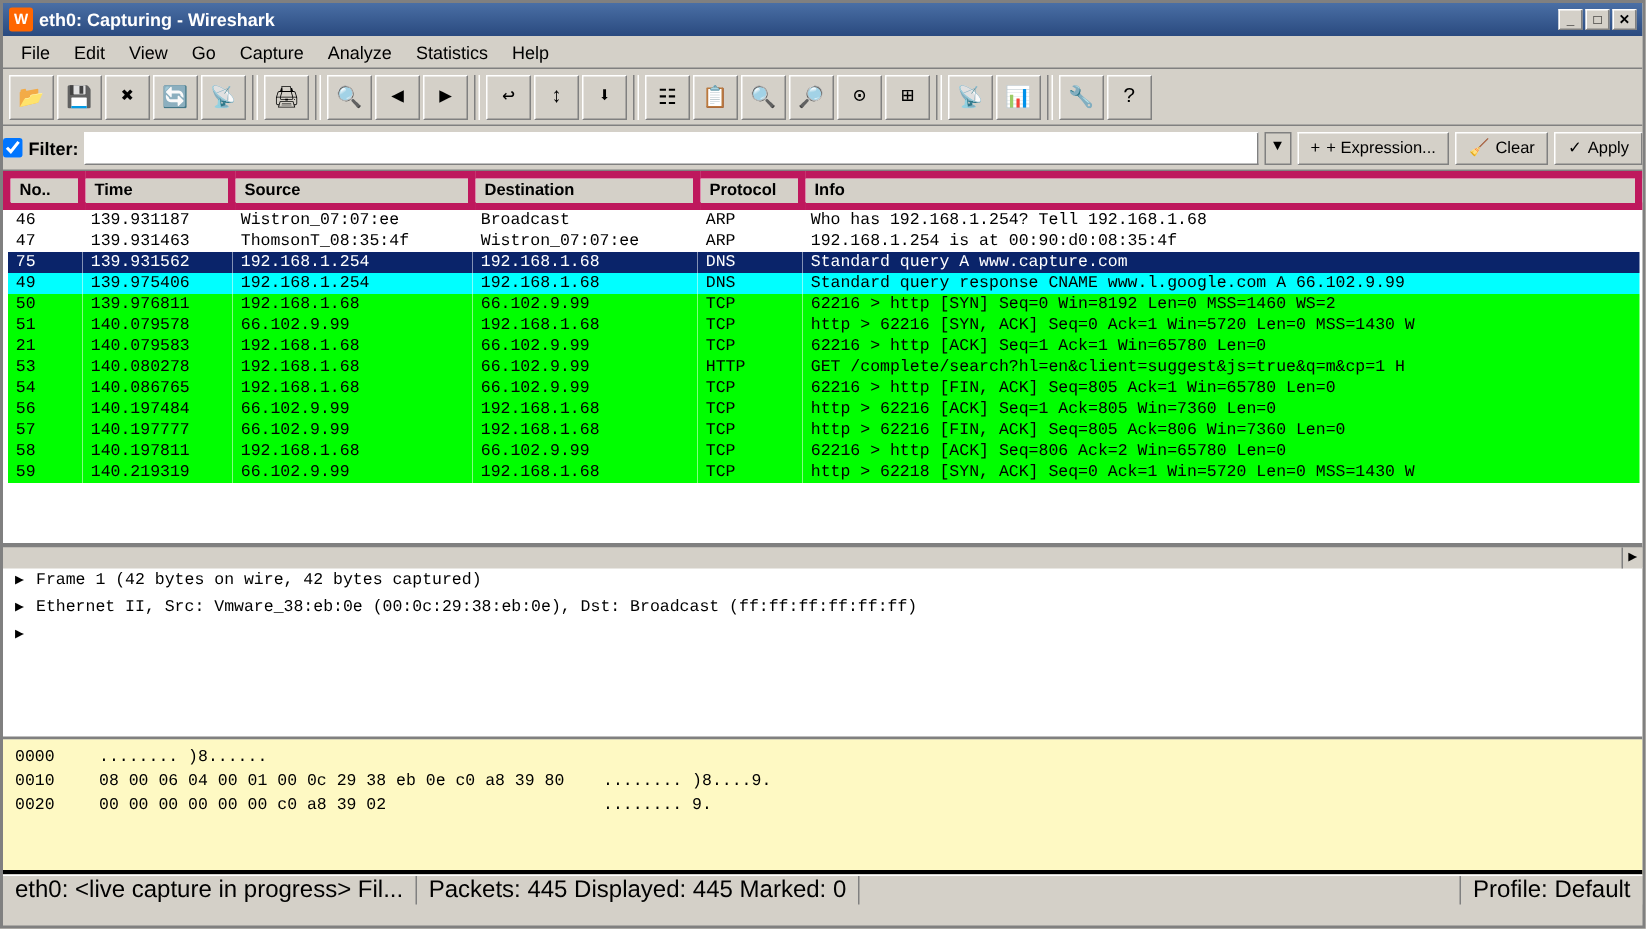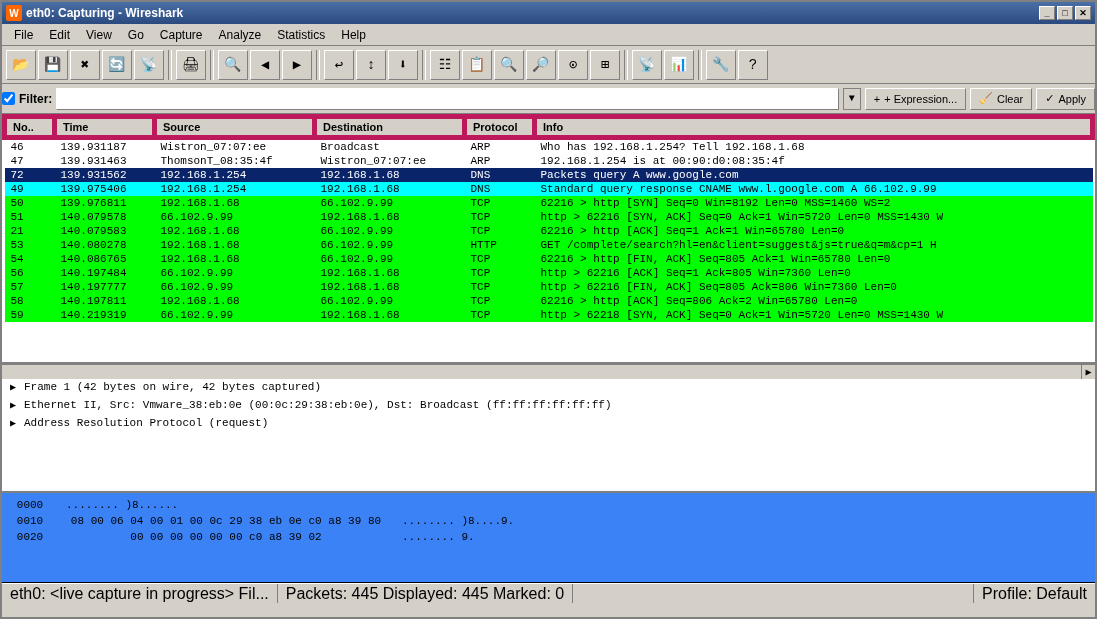--- a/index.html
+++ b/index.html
@@ -231,27 +231,26 @@
       height: 14px;
       display: flex;
       align-items: center;
       justify-content: center;
       font-size: 10px;
       margin-right: 4px;
     }
     
     #hex-dump {
       height: 90px;
-      background: #3b82f6;
+      background: #fef9c3;
       overflow-y: auto;
       font-family: 'Courier New', monospace;
       font-size: 11px;
       padding: 4px 8px;
-      border-bottom: 1px solid #000000;
-      text-align: center;
+      border-bottom: 3px solid #000000;
     }
     .hex-row {
       display: flex;
       gap: 16px;
       line-height: 16px;
     }
     .hex-offset { color: #000; min-width: 40px; }
     .hex-bytes { color: #000; min-width: 320px; }
     .hex-ascii { color: #000; }
     
@@ -382,26 +381,26 @@
         </tr>
         <tr class="row-white">
           <td>47</td>
           <td>139.931463</td>
           <td>ThomsonT_08:35:4f</td>
           <td>Wistron_07:07:ee</td>
           <td>ARP</td>
           <td style="max-width: 460px; overflow: hidden; text-overflow: ellipsis;">192.168.1.254 is at 00:90:d0:08:35:4f</td>
         </tr>
         <tr class="row-selected">
-          <td>72</td>
+          <td>75</td>
           <td>139.931562</td>
           <td>192.168.1.254</td>
           <td>192.168.1.68</td>
           <td>DNS</td>
-          <td style="max-width: 460px; overflow: hidden; text-overflow: ellipsis;">Packets query A www.google.com</td>
+          <td style="max-width: 460px; overflow: hidden; text-overflow: ellipsis;">Standard query A www.capture.com</td>
         </tr>
         <tr class="row-cyan">
           <td>49</td>
           <td>139.975406</td>
           <td>192.168.1.254</td>
           <td>192.168.1.68</td>
           <td>DNS</td>
           <td style="max-width: 460px; overflow: hidden; text-overflow: ellipsis;">Standard query response CNAME www.l.google.com A 66.102.9.99</td>
         </tr>
         <tr class="row-green">
@@ -489,21 +488,20 @@
 <div class="detail-row">
       <div class="detail-expand">▶</div>
       <span>Frame 1 (42 bytes on wire, 42 bytes captured)</span>
     </div>
     <div class="detail-row">
       <div class="detail-expand">▶</div>
       <span>Ethernet II, Src: Vmware_38:eb:0e (00:0c:29:38:eb:0e), Dst: Broadcast (ff:ff:ff:ff:ff:ff)</span>
     </div>
     <div class="detail-row">
       <div class="detail-expand">▶</div>
-      <span>Address Resolution Protocol (request)</span>
     </div>
   </div>
 
 <div id="hex-dump">
 <div class="hex-row">
       <span class="hex-offset">0000</span>
       <span class="hex-ascii">........ )8......</span>
     </div>
     <div class="hex-row">
       <span class="hex-offset">0010</span>

